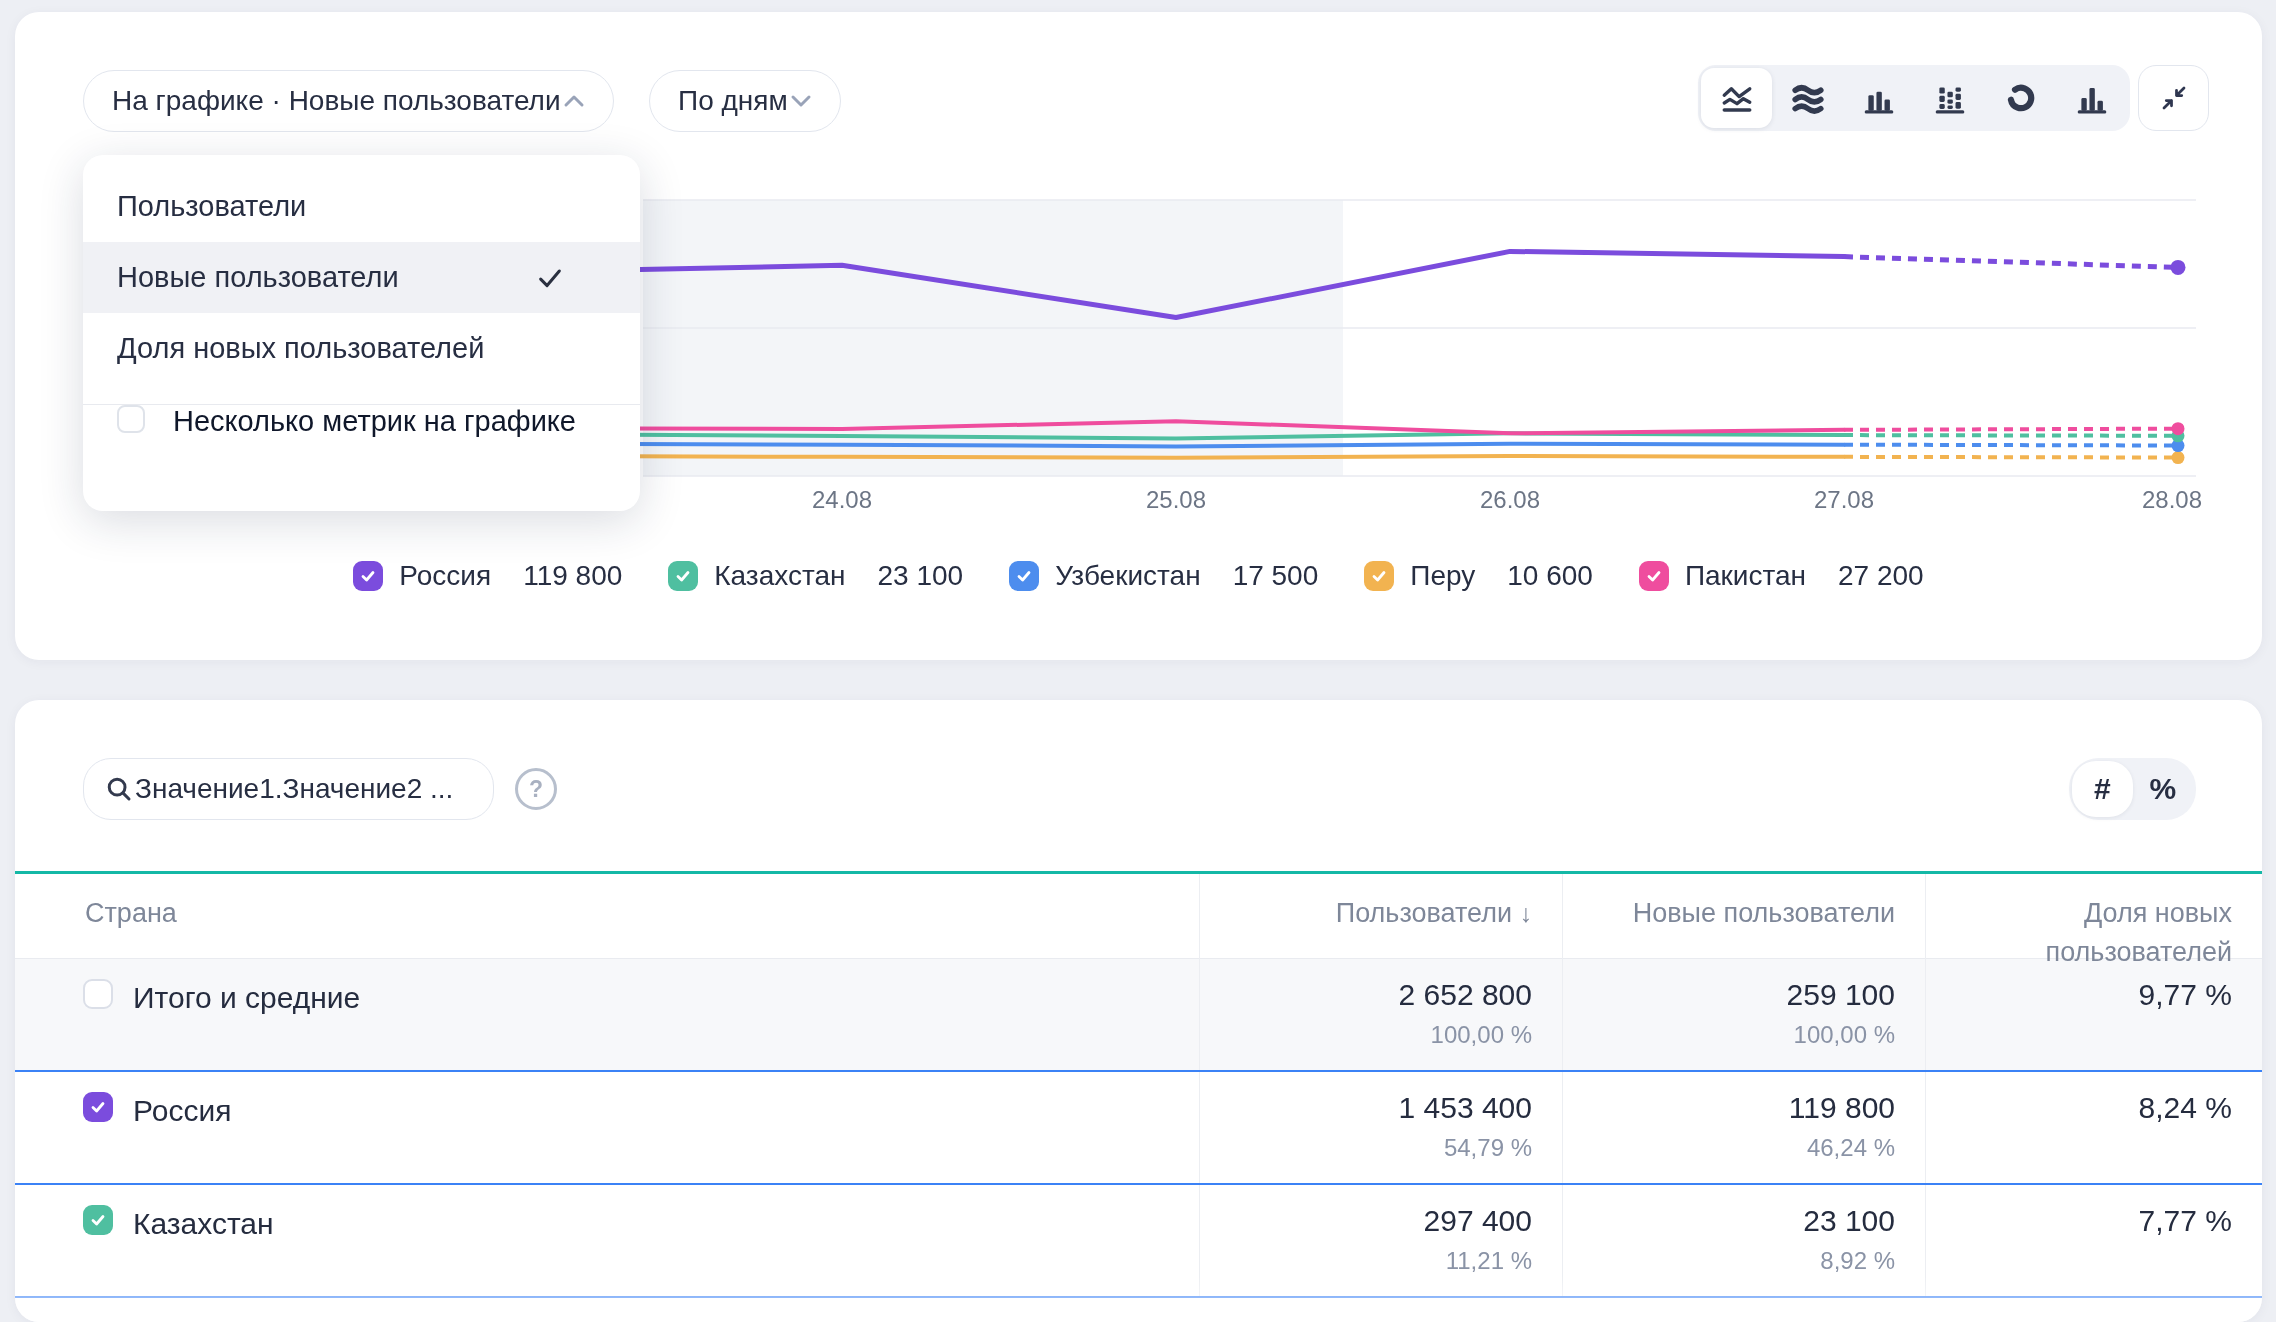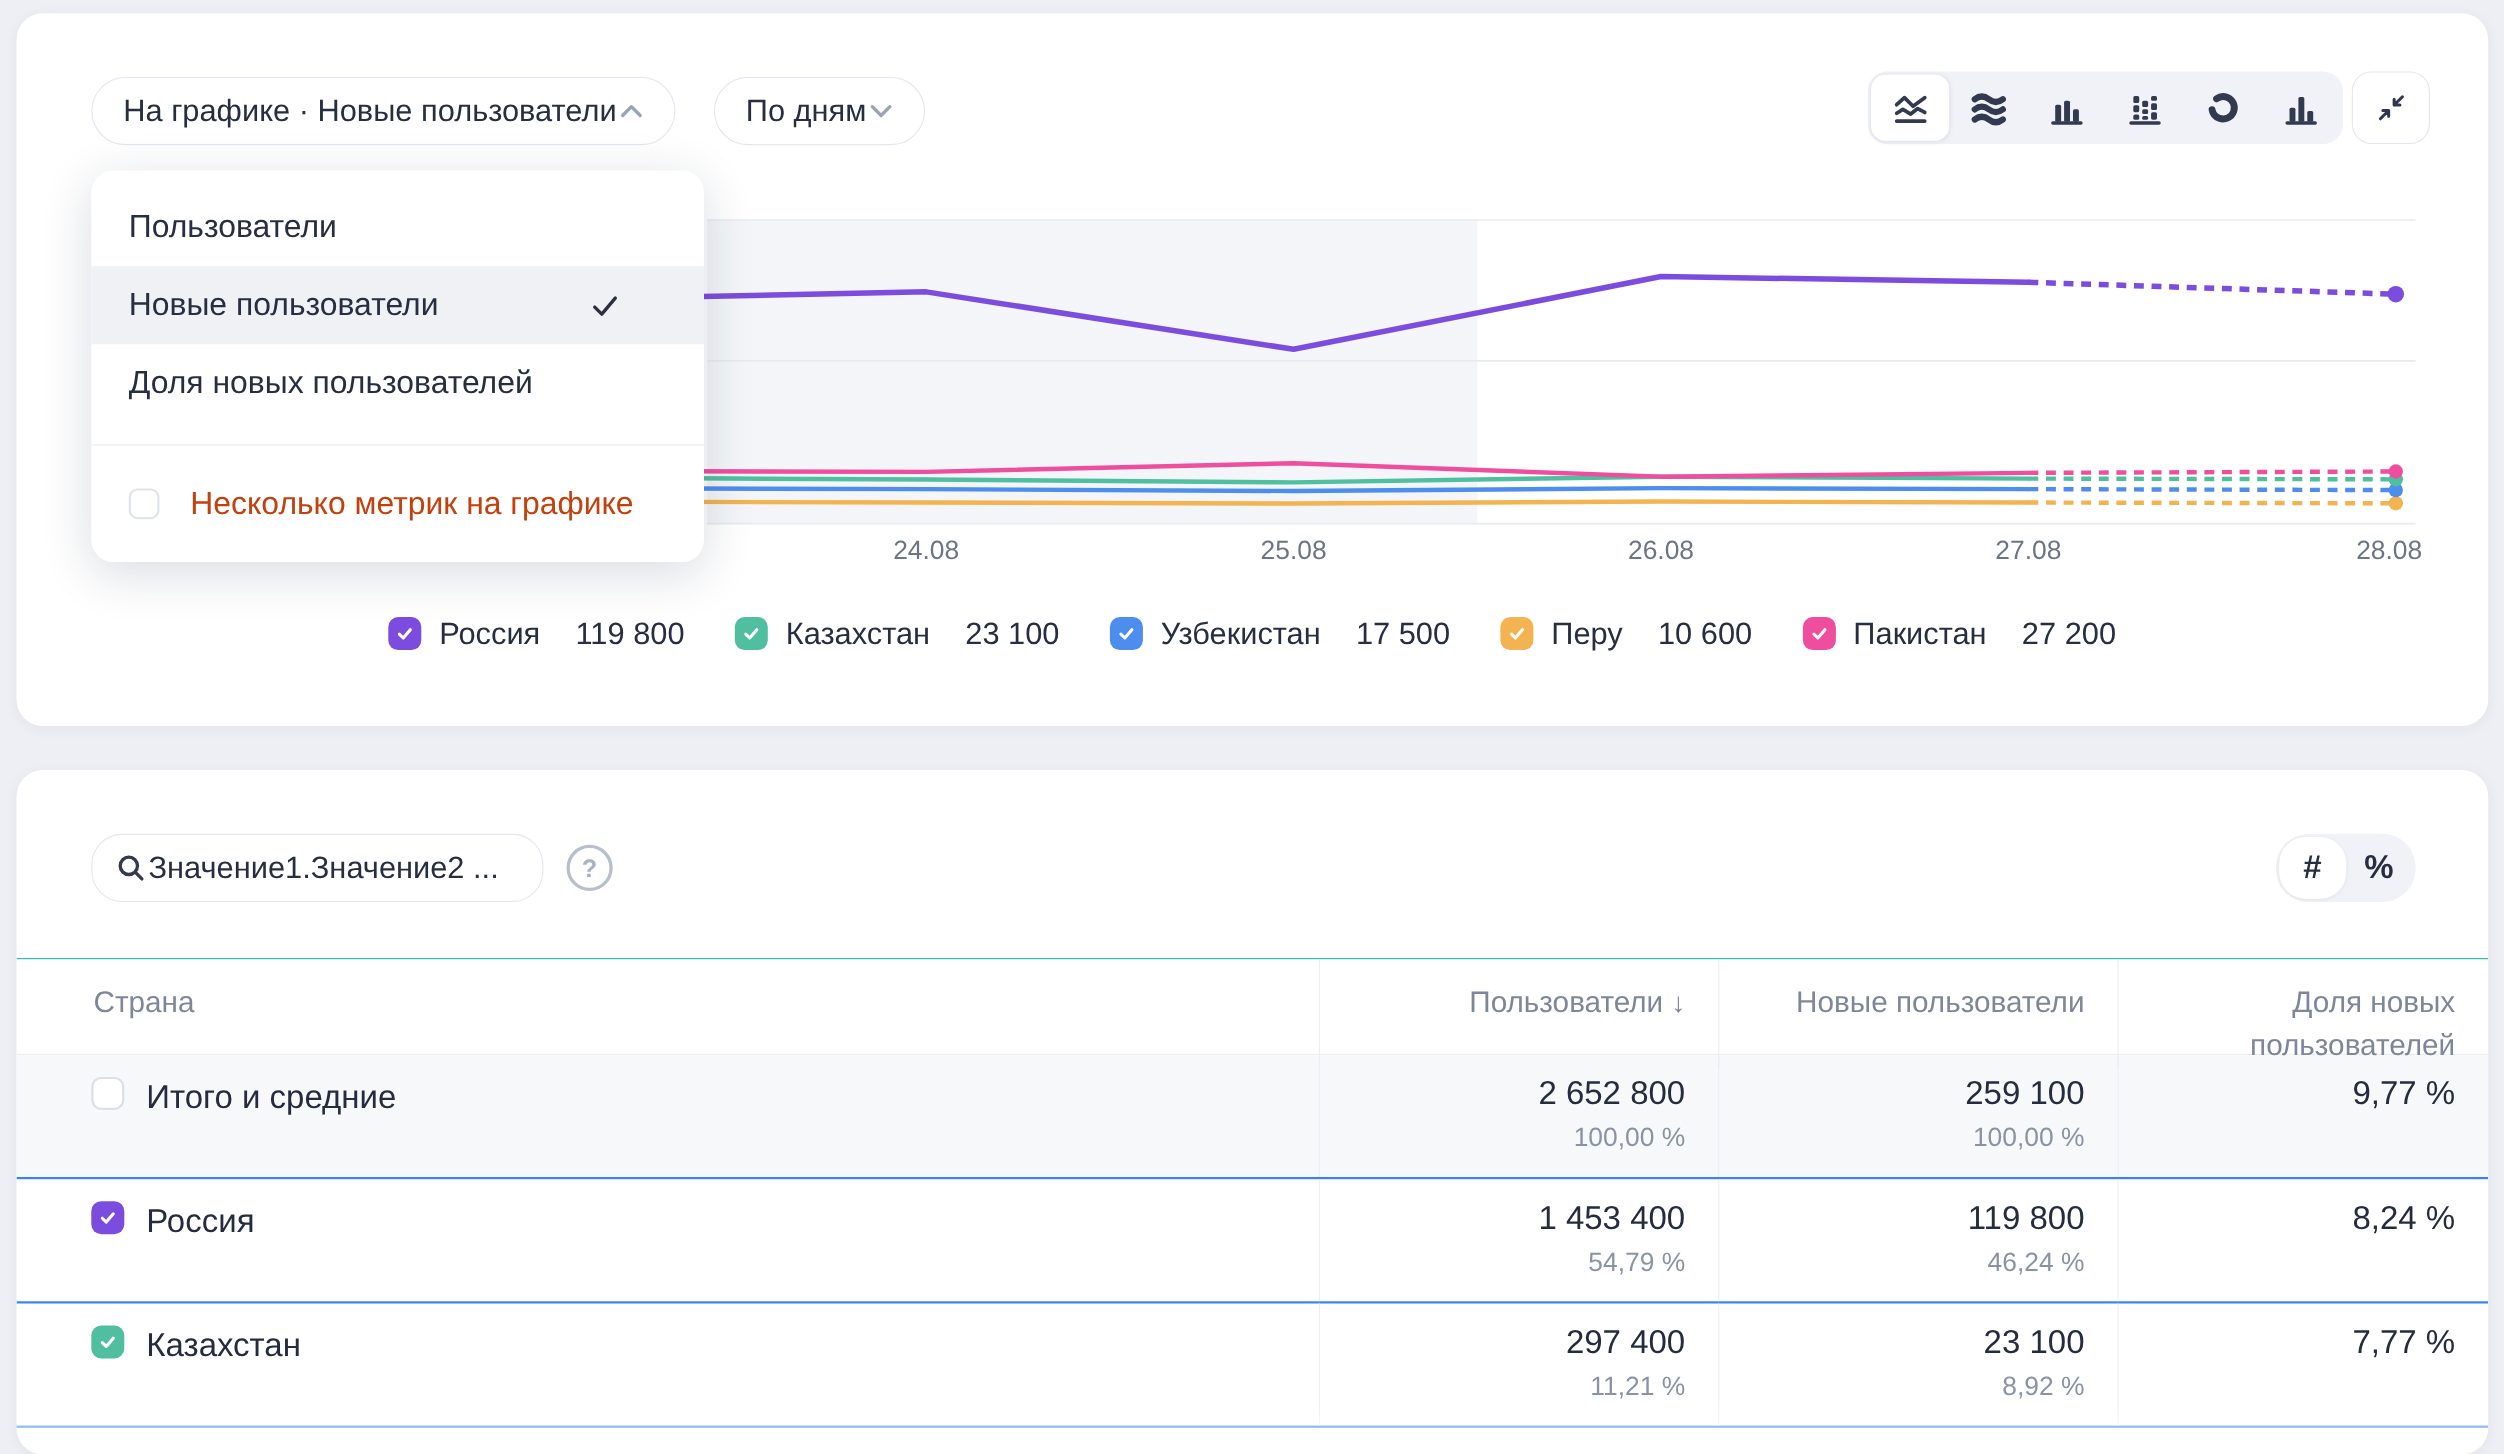--- a/index.html
+++ b/index.html
@@ -59,22 +59,22 @@
   .menu-item {
     height: 71px; display: flex; align-items: center;
     padding: 0 34px; font-size: 29px; color: #272E42; cursor: pointer;
     position: relative;
   }
   .menu-item .mcheck { position: absolute; right: 76px; display: none; }
   .menu-item.sel { background: #F0F1F5; }
   .menu-item.sel .mcheck { display: block; }
   .menu-divider { height: 1px; background: #E8EAEF; margin-top: 20px; }
   .menu-check-row {
-    height: 106px; display: flex; align-items: center; gap: 28px;
-    padding: 0 34px; font-size: 29px; color: #c2410c; cursor: pointer;
+    height: 106px; display: flex; align-items: flex-start; gap: 28px;
+    padding: 0 34px; font-size: 29px; color: #0f172a; cursor: pointer;
   }
   .cb-empty {
     width: 28px; height: 28px; border-radius: 8px;
     border: 2px solid #DFE3EA; background: #fff; flex: none;
   }
 
   
   .legend {
     position: absolute; left: 0; right: 0; top: 548px;
     display: flex; justify-content: center; align-items: center; gap: 46px;
@@ -113,21 +113,21 @@
     font-size: 30px; font-weight: bold; color: #272E42; cursor: pointer;
     border-radius: 24px;
   }
   .seg.on { background: #fff; box-shadow: 0 1px 4px rgba(25,35,70,0.08); }
 
   
   .table-wrap { position: absolute; left: 0; top: 171px; width: 2247px; }
   .thead, .trow {
     display: grid; grid-template-columns: 1184px 363px 363px 337px;
   }
-  .thead { border-top: 1px solid #14b8a6; border-bottom: 1px solid #E9EBF0; height: 88px; }
+  .thead { border-top: 3px solid #14b8a6; border-bottom: 1px solid #E9EBF0; height: 88px; }
   .hc {
     padding: 20px 30px 0 0; text-align: right;
     font-size: 27px; line-height: 39px; color: #7E8799;
   }
   .hc.first { text-align: left; padding: 20px 0 0 70px; }
   .hc.bord, .tc.bord { border-left: 1px solid #ECEEF2; }
   .sort-arrow { font-size: 25px; color: #7E8799; }
   .trow { height: 113px; border-bottom: 2px solid #3b82f6; }
   .trow.total { background: #F7F8FA; }
   .tc { padding: 17px 30px 0 0; text-align: right; }

